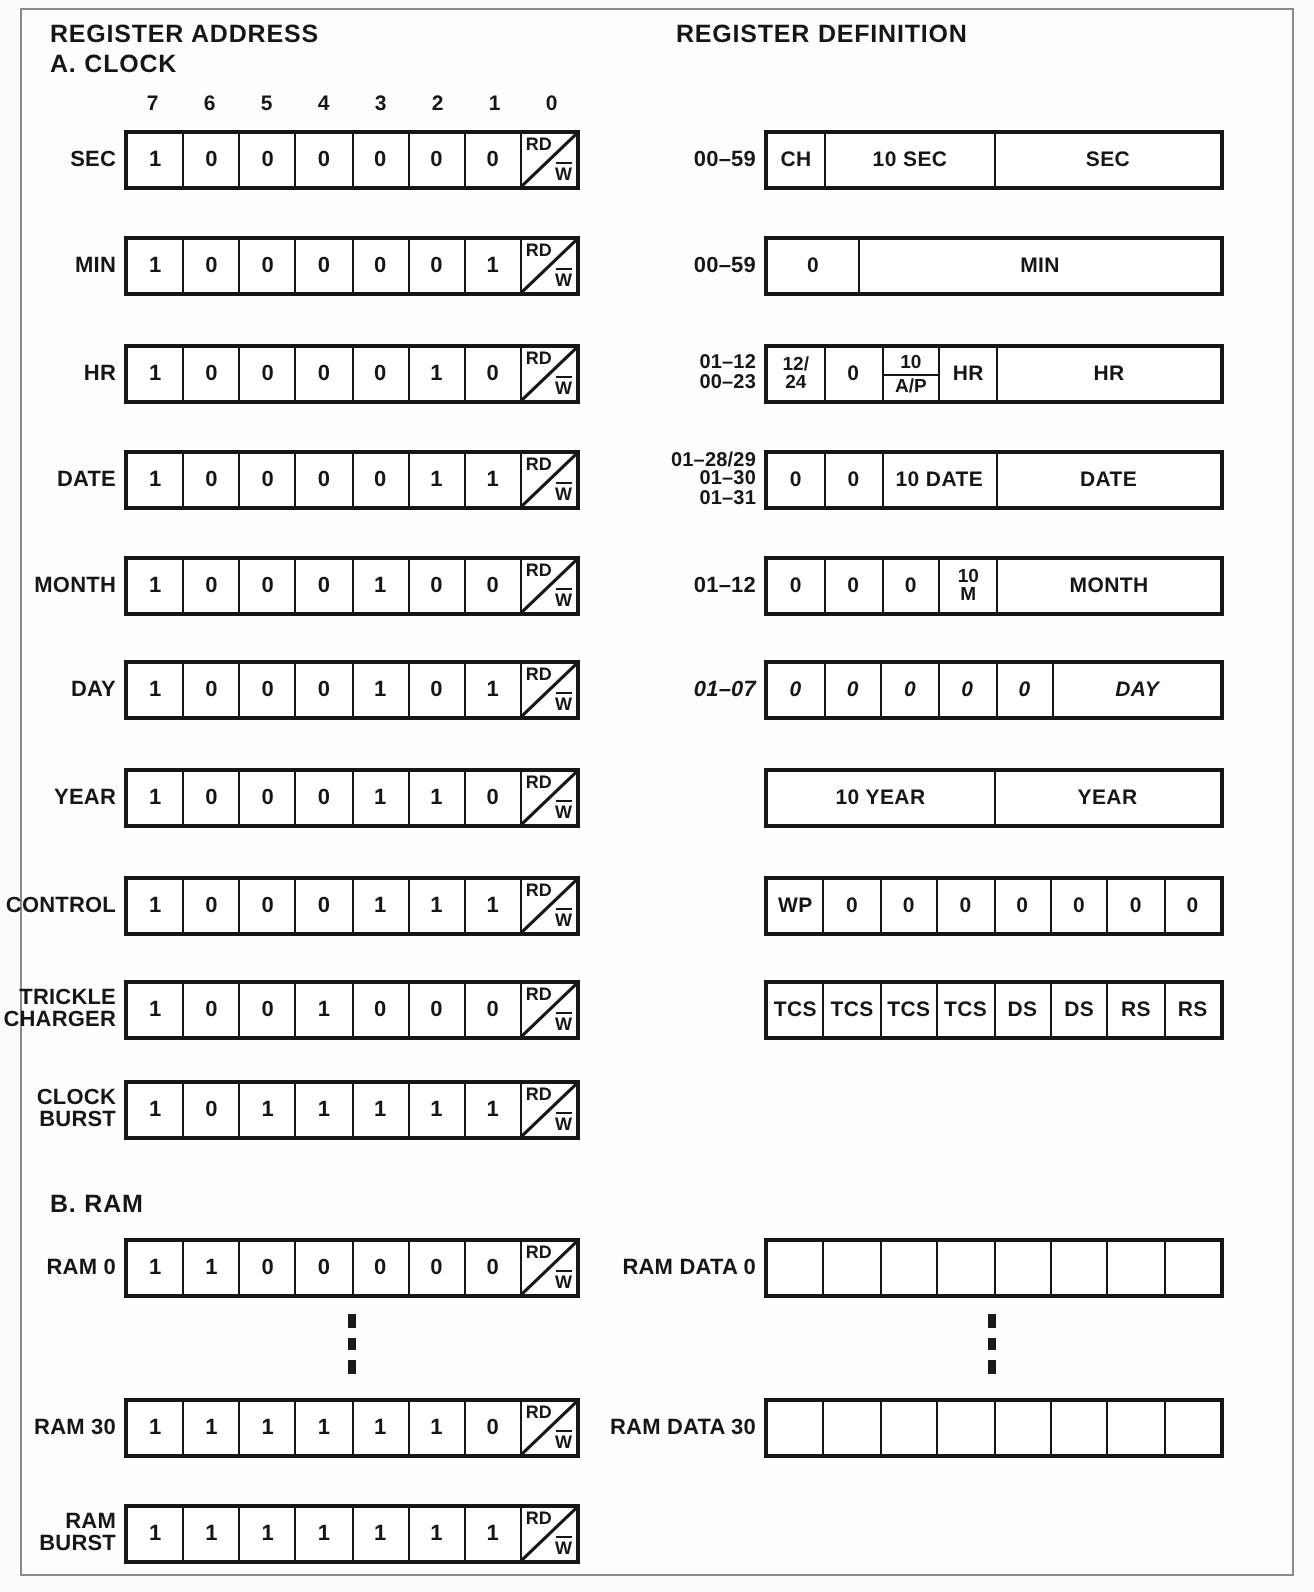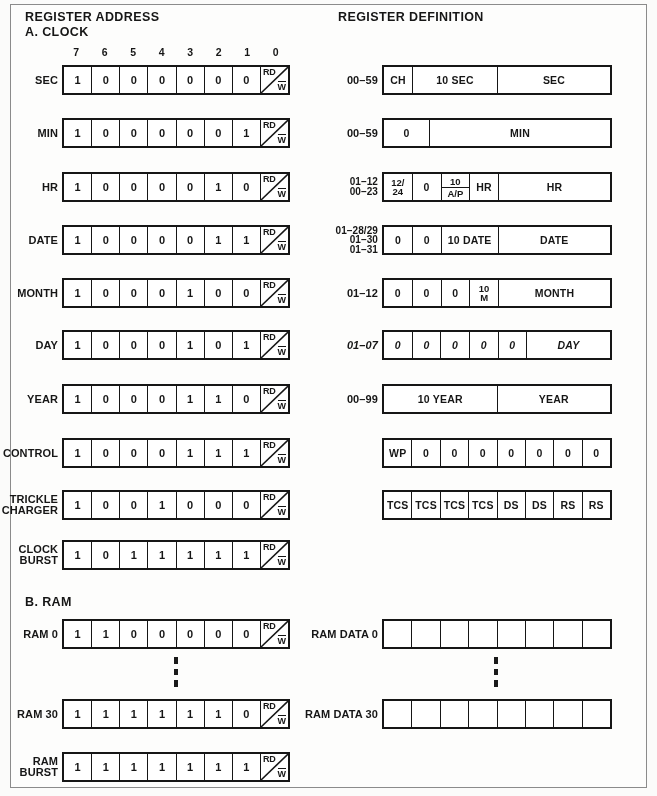--- a/index.html
+++ b/index.html
@@ -407,23 +407,20 @@
         <div class="box right-box">
           <div class="cell def-cell" style="flex: 1 1 0px;">0</div>
           <div class="cell def-cell" style="flex: 1 1 0px;">0</div>
           <div class="cell def-cell" style="flex: 1 1 0px;">0</div>
           <div class="cell def-cell" style="flex: 1 1 0px;">0</div>
           <div class="cell def-cell" style="flex: 1 1 0px;">0</div>
           <div class="cell def-cell" style="flex: 3 3 0px;">DAY</div>
         </div>
       </div>
       <div class="row" style="top: 384px;">
-        <div class="lbl right-lbl">
-          <div>00–99</div>
-        </div>
         <div class="box right-box">
           <div class="cell def-cell" style="flex: 4 4 0px;">10 YEAR</div>
           <div class="cell def-cell" style="flex: 4 4 0px;">YEAR</div>
         </div>
       </div>
       <div class="row" style="top: 438px;">
         <div class="box right-box">
           <div class="cell def-cell" style="flex: 1 1 0px;">WP</div>
           <div class="cell def-cell" style="flex: 1 1 0px;">0</div>
           <div class="cell def-cell" style="flex: 1 1 0px;">0</div>

